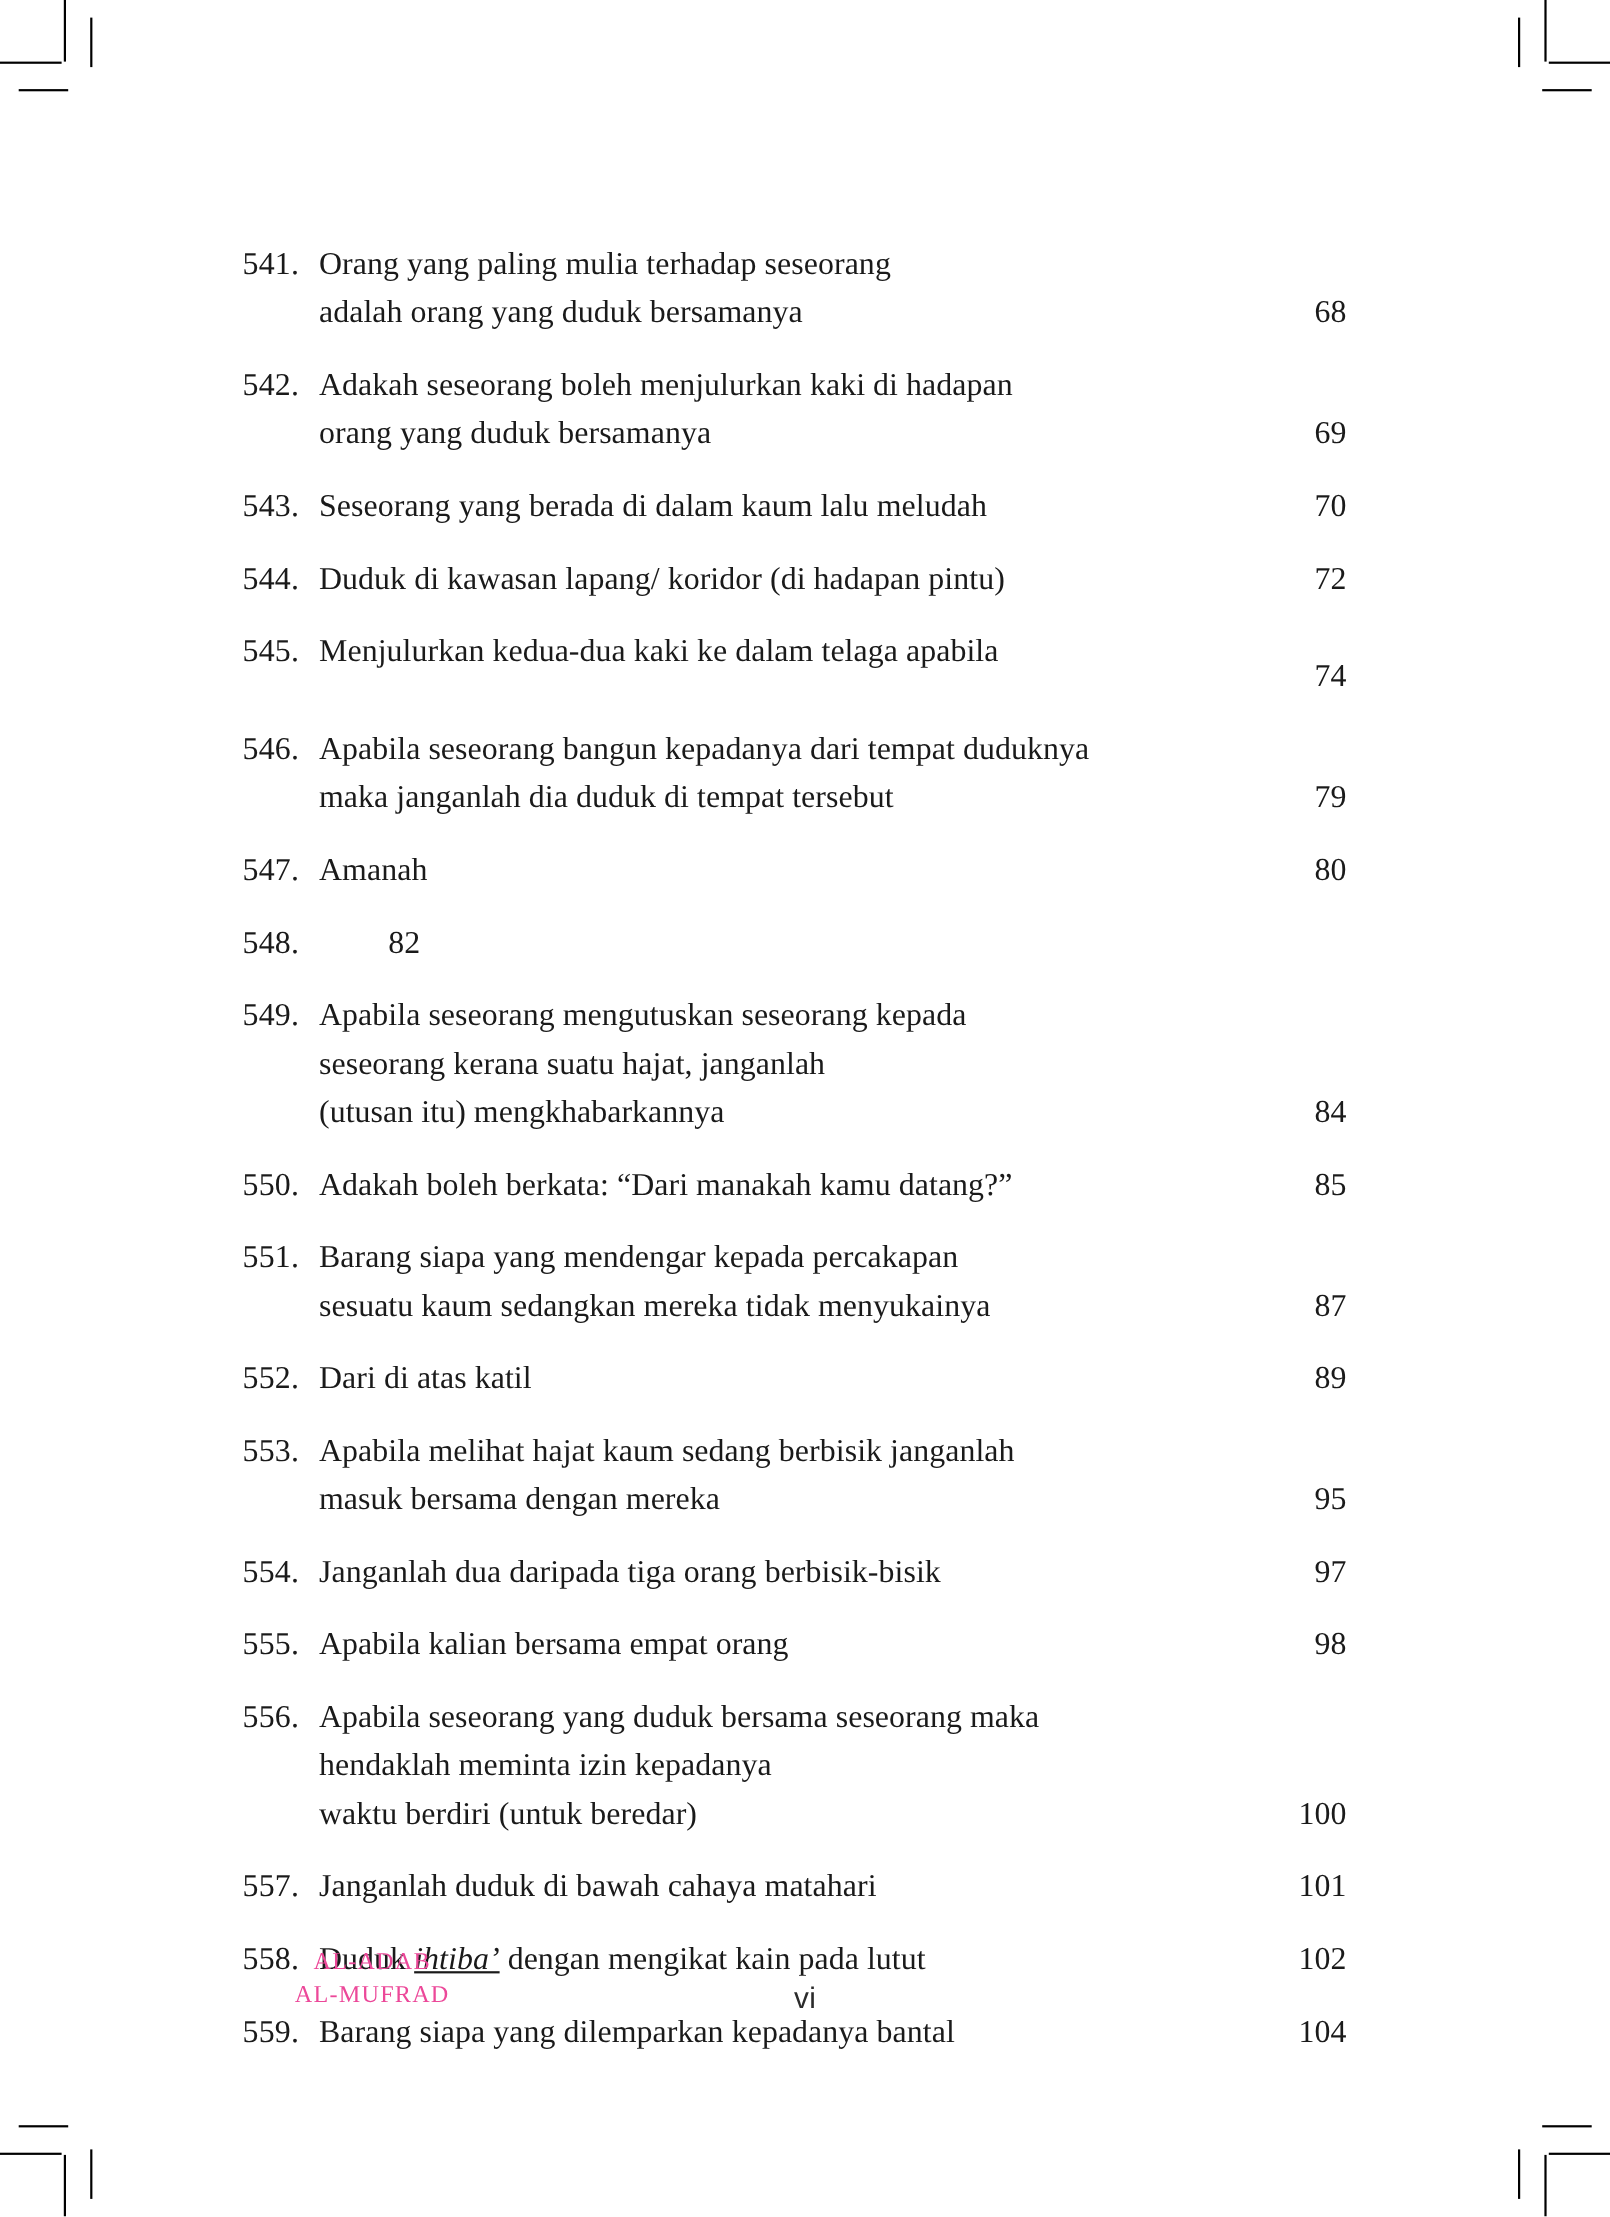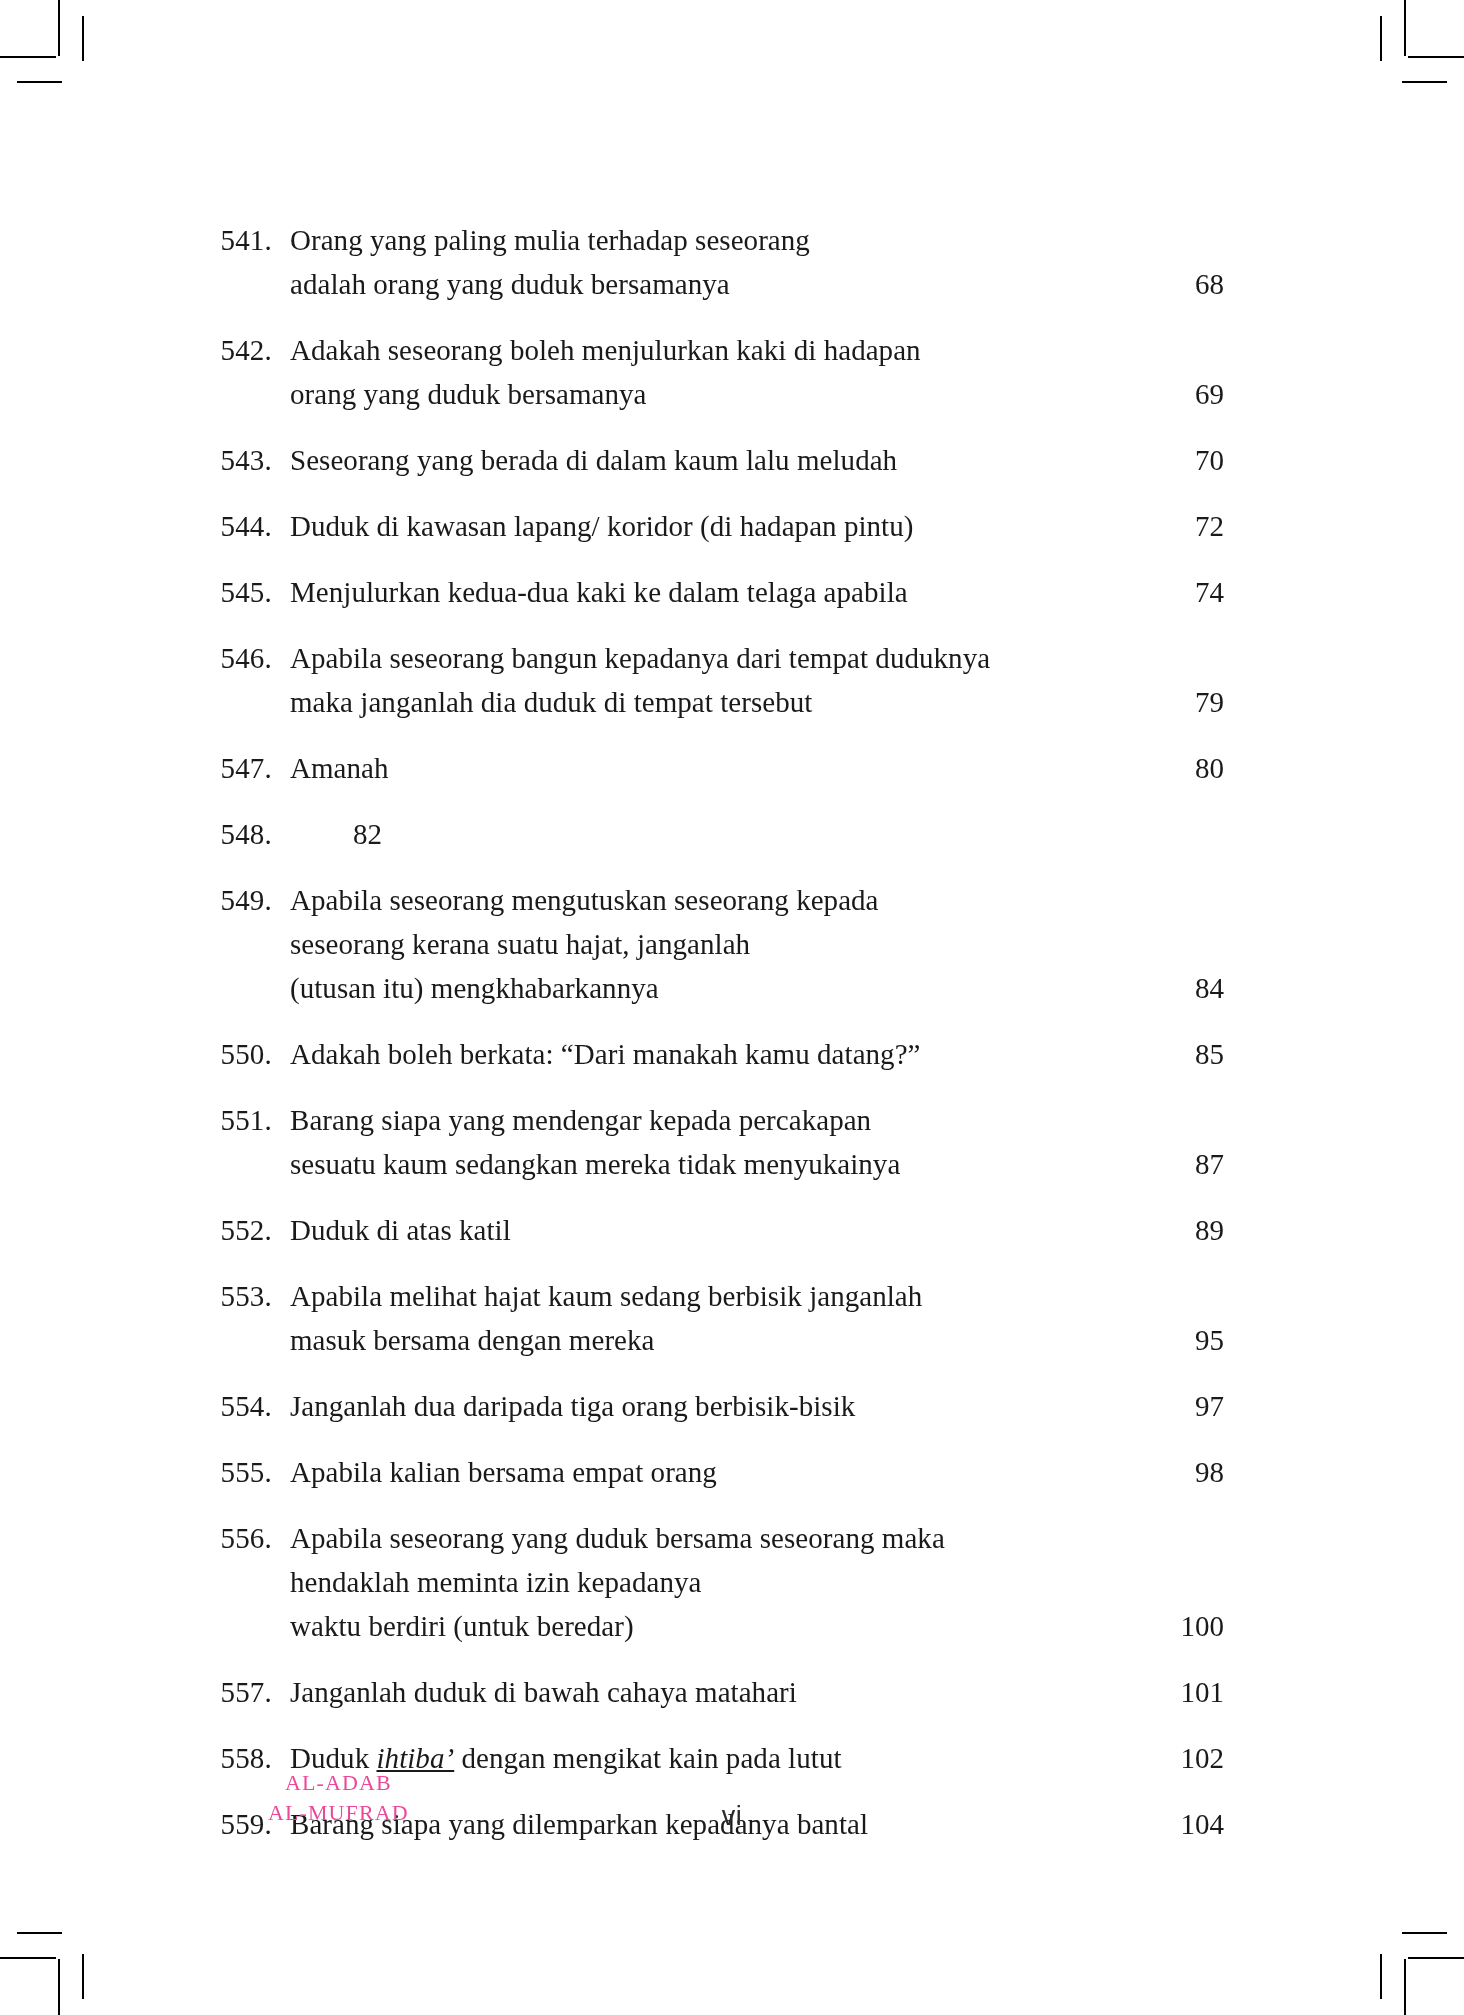--- a/index.html
+++ b/index.html
@@ -79,21 +79,21 @@
     flex: 0 0 auto;
     width: 92px;
     text-align: right;
     font-size: 29px;
     line-height: 44px;
     font-variant-numeric: oldstyle-nums;
     font-feature-settings: "onum" 1;
     white-space: nowrap;
   }
   
-  .entry-page.align-last { align-self: flex-end; }
+  .entry-page.align-last { align-self: flex-end; margin-top: 23px; }
 
   
   .footer-mark {
     position: absolute;
     left: 232px;
     top: 1768px;
     text-align: center;
     color: #c9c9c9;
     font-size: 22px;
     line-height: 30px;
@@ -239,21 +239,21 @@
             <span class="line">Barang siapa yang mendengar kepada percakapan</span>
             <span class="line">sesuatu kaum sedangkan mereka tidak menyukainya</span>
           </div>
           <div class="entry-page align-last">87</div>
         </div>
       </div>
       <div class="toc-entry">
         <div class="entry-number">552.</div>
         <div class="entry-body">
           <div class="entry-title">
-            <span class="line">Duduk di atas katil</span>
+            <span class="line">Dari di atas katil</span>
           </div>
           <div class="entry-page">89</div>
         </div>
       </div>
       <div class="toc-entry">
         <div class="entry-number">553.</div>
         <div class="entry-body">
           <div class="entry-title">
             <span class="line">Apabila melihat hajat kaum sedang berbisik janganlah</span>
             <span class="line">masuk bersama dengan mereka</span>

